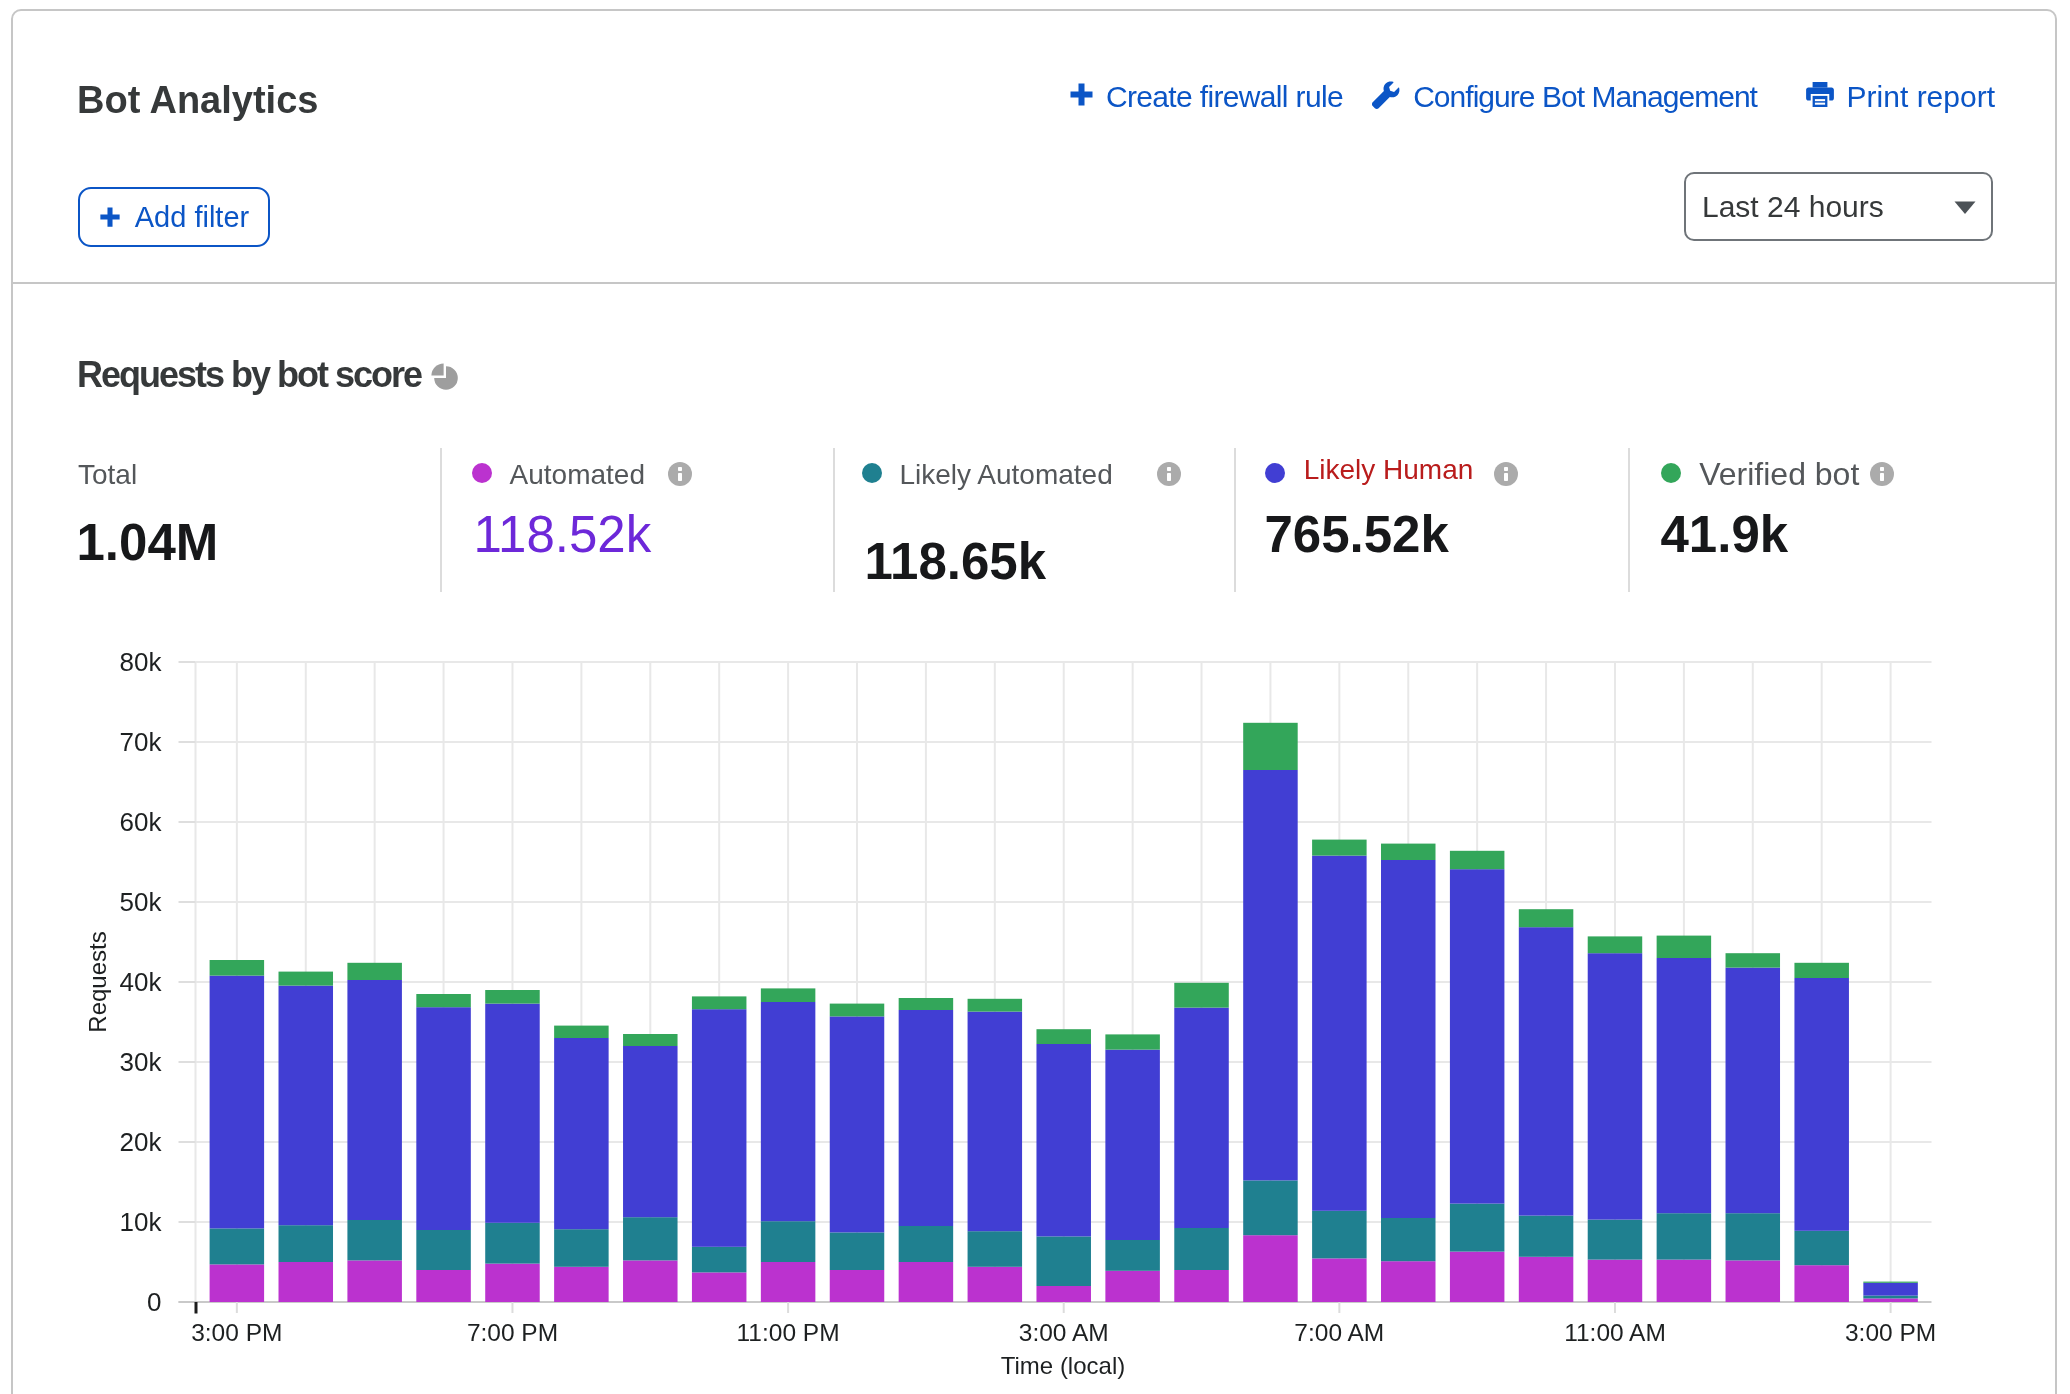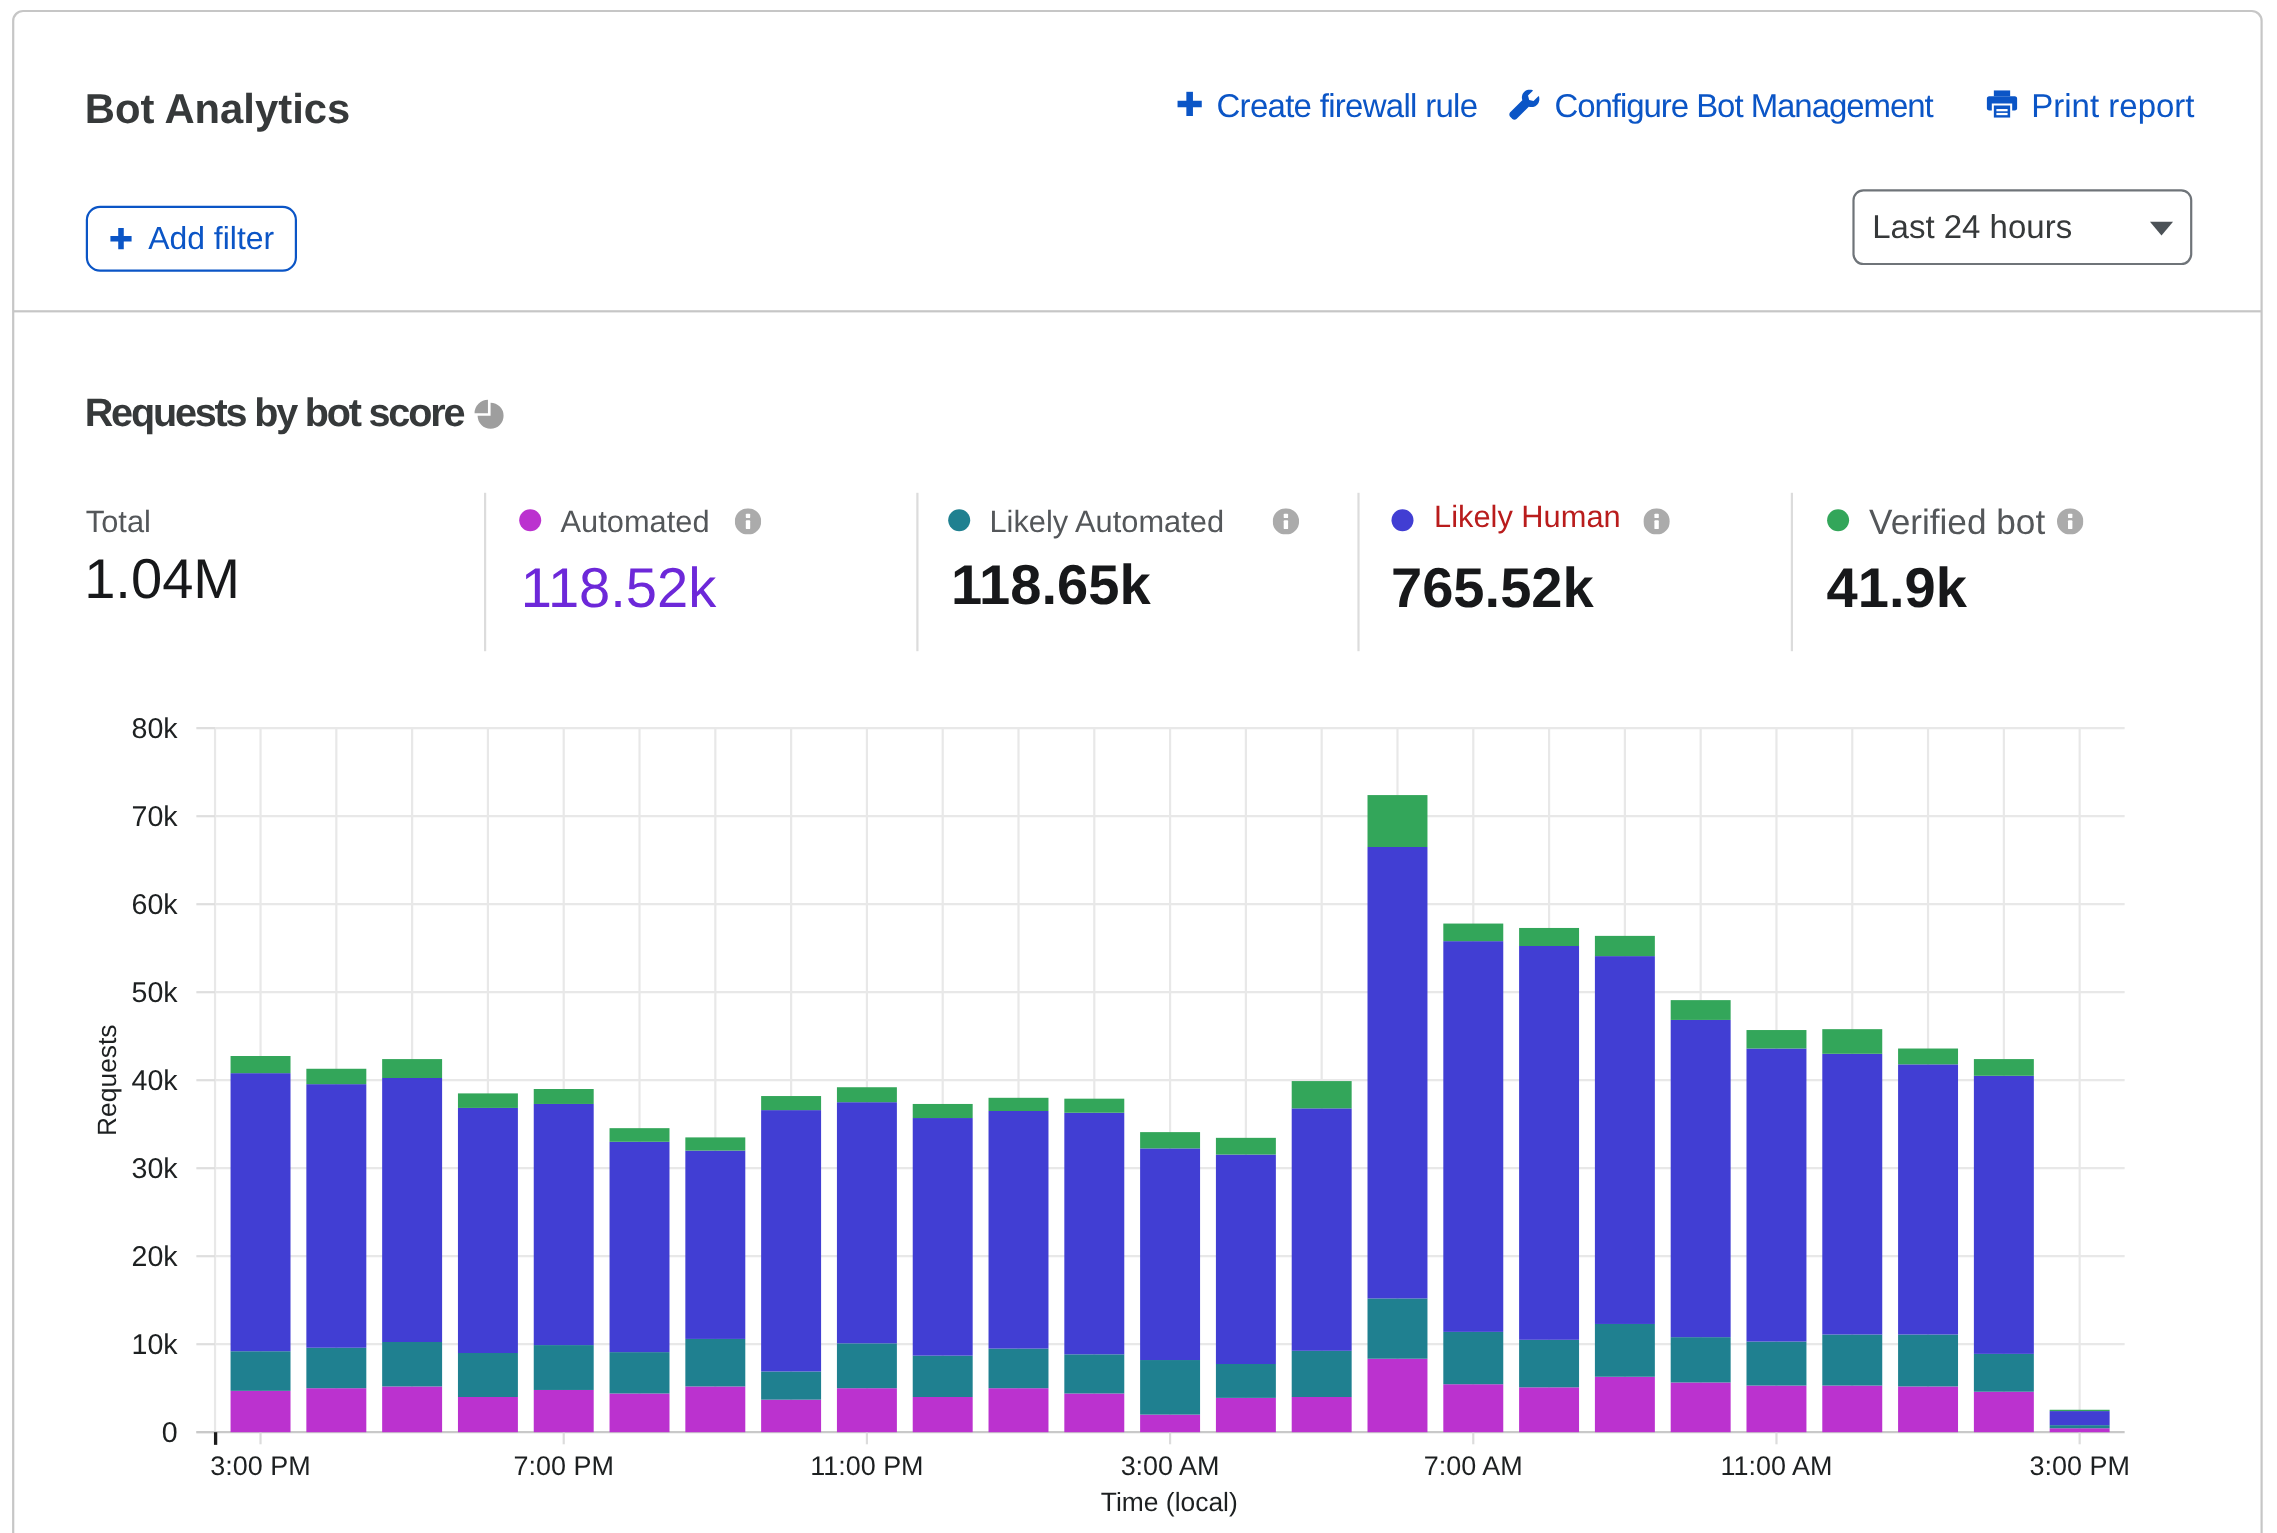--- a/index.html
+++ b/index.html
@@ -50,37 +50,37 @@
 
 <svg style="position:absolute;left:429px;top:359px" width="32" height="32" viewBox="0 0 32 32">
 <path fill="#9e9e9e" d="M17 19 L17 7.2 A11.8 11.8 0 1 1 5.2 19 Z"></path>
 <path fill="#9e9e9e" d="M14.6 16.6 L14.6 4.4 A12.2 12.2 0 0 0 2.4 16.6 Z"></path>
 </svg>
 <div class="abs" style="left:440px;top:448px;width:2px;height:144px;background:#dcdcdc"></div>
 <div class="abs" style="left:833px;top:448px;width:2px;height:144px;background:#dcdcdc"></div>
 <div class="abs" style="left:1234px;top:448px;width:2px;height:144px;background:#dcdcdc"></div>
 <div class="abs" style="left:1628px;top:448px;width:2px;height:144px;background:#dcdcdc"></div>
 <div class="abs" style="left:78px;top:459px;font-size:28px;color:#54575a;line-height:31.3px">Total</div>
-<div class="abs" style="left:76.5px;top:498px;font-size:51px;font-weight:normal;color:#17181a;line-height:57px">1.04M</div>
+<div class="abs" style="left:76.5px;top:514px;font-size:51px;font-weight:bold;color:#17181a;line-height:57px">1.04M</div>
 <div style="position:absolute;left:471.6px;top:463.3px;width:20px;height:20px;border-radius:50%;background:#bb32cf"></div>
 <div class="abs" style="left:509.6px;top:459px;font-size:28px;color:#54575a;line-height:31.3px">Automated</div>
 <svg style="position:absolute;left:668px;top:461.9px" width="24" height="24" viewBox="0 0 24 24">
 <circle cx="12" cy="12" r="12" fill="#ababab"></circle>
 <rect x="10" y="5" width="4" height="4" rx="0.8" fill="#fff"></rect>
 <rect x="10" y="11" width="4" height="8" rx="0.8" fill="#fff"></rect>
 </svg>
 <div class="abs" style="left:473.5px;top:506.2px;font-size:51px;font-weight:normal;color:#6d28d9;line-height:57px">118.52k</div>
 <div style="position:absolute;left:861.5px;top:463.3px;width:20px;height:20px;border-radius:50%;background:#1f8090"></div>
 <div class="abs" style="left:899.5px;top:459px;font-size:28px;color:#54575a;line-height:31.3px">Likely Automated</div>
 <svg style="position:absolute;left:1157px;top:461.9px" width="24" height="24" viewBox="0 0 24 24">
 <circle cx="12" cy="12" r="12" fill="#ababab"></circle>
 <rect x="10" y="5" width="4" height="4" rx="0.8" fill="#fff"></rect>
 <rect x="10" y="11" width="4" height="8" rx="0.8" fill="#fff"></rect>
 </svg>
-<div class="abs" style="left:864.5px;top:503px;font-size:51px;font-weight:bold;color:#17181a;line-height:57px">118.65k</div>
+<div class="abs" style="left:864.5px;top:533px;font-size:51px;font-weight:bold;color:#17181a;line-height:57px">118.65k</div>
 <div style="position:absolute;left:1265.0px;top:463.3px;width:20px;height:20px;border-radius:50%;background:#413ed3"></div>
 <div class="abs" style="left:1303.7px;top:454px;font-size:28px;color:#b91c1c;line-height:31.3px">Likely Human</div>
 <svg style="position:absolute;left:1494px;top:461.9px" width="24" height="24" viewBox="0 0 24 24">
 <circle cx="12" cy="12" r="12" fill="#ababab"></circle>
 <rect x="10" y="5" width="4" height="4" rx="0.8" fill="#fff"></rect>
 <rect x="10" y="11" width="4" height="8" rx="0.8" fill="#fff"></rect>
 </svg>
 <div class="abs" style="left:1264.5px;top:506.2px;font-size:51px;font-weight:bold;color:#17181a;line-height:57px">765.52k</div>
 <div style="position:absolute;left:1661.2px;top:463.3px;width:20px;height:20px;border-radius:50%;background:#33a65a"></div>
 <div class="abs" style="left:1699.2px;top:459px;font-size:32px;color:#54575a;line-height:31.3px">Verified bot</div>

